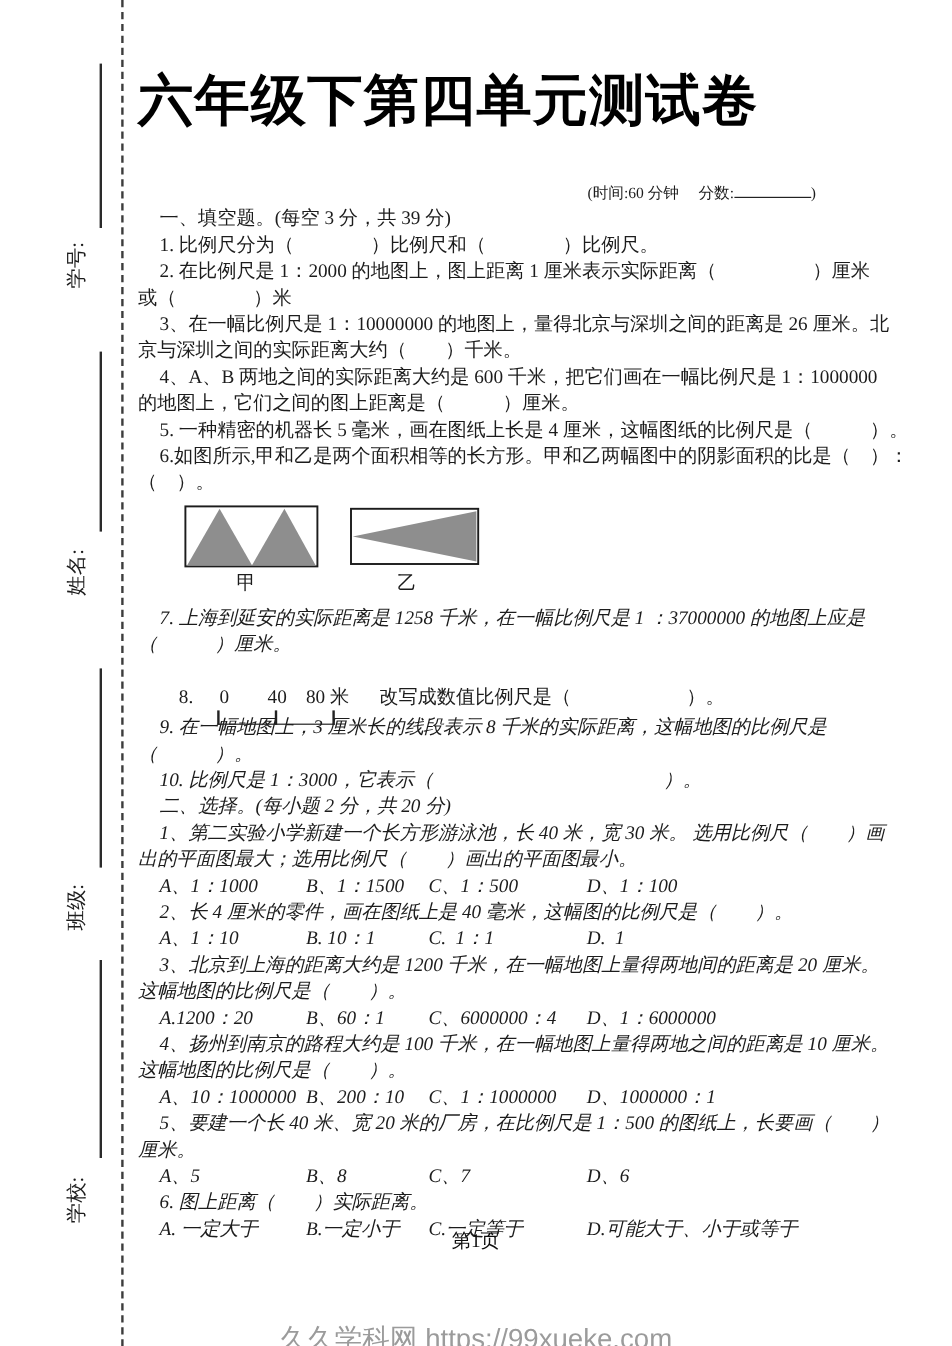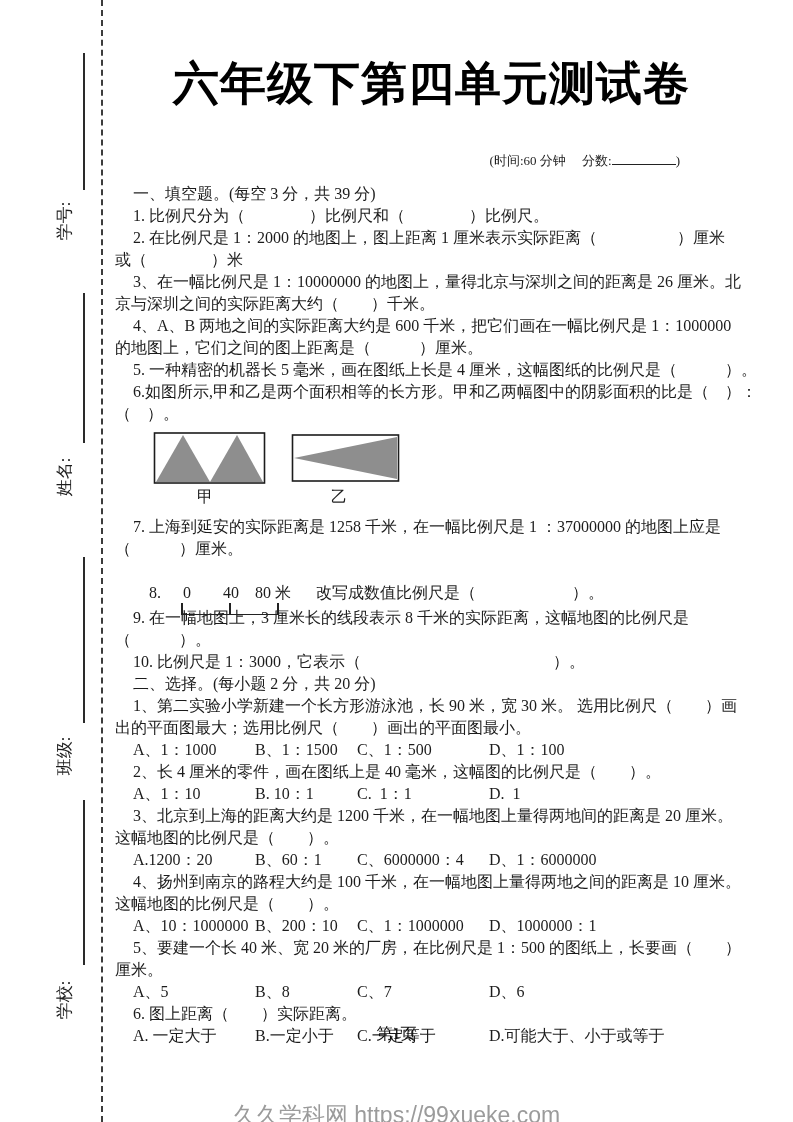--- a/index.html
+++ b/index.html
@@ -31,33 +31,33 @@
   .mlabel.f0 { top: 221px; }
   .mlabel.f1 { top: 477px; }
   .mlabel.f2 { top: 756px; }
   .mlabel.f3 { top: 1000px; }
   
   .content { position: absolute; left: 115px; top: 0; width: 575px; }
   .exam-title {
     margin-top: 52px; line-height: 62px;
     font-family: "Liberation Sans", "DejaVu Sans", sans-serif;
     font-weight: bold; font-size: 46px; letter-spacing: 1px;
-    text-align: right; color: #000;
+    text-align: left; color: #000;
     white-space: nowrap;
   }
   .exam-info {
     margin-top: 36px; line-height: 22px; font-size: 13px;
     text-align: right; padding-right: 10px; white-space: pre;
   }
   .blank-underline {
     display: inline-block; width: 64px; height: 13px;
     border-bottom: 1.6px solid #222;
   }
-  .seg { margin-top: 11px; }
-  .seg.tight { margin-top: 4px; }
+  .seg { }
+  .seg.tight { margin-top: 4px; font-style: italic; }
   .line {
     font-size: 16px; line-height: 22px; white-space: pre; color: #1c1c1c;
   }
   .line.ind { padding-left: 18px; }
   .line.opts {
     display: grid;
     grid-template-columns: 122px 102px 132px auto;
     padding-left: 18px;
   }
   
@@ -153,21 +153,21 @@
       <span class="num n2">80 米</span>
       <span class="bracket"><i class="tick t0"></i><i class="tick t1"></i><i class="tick t2"></i></span>
     </span><span>改写成数值比例尺是（　　　　　　）。</span>
   </div>
 
   <div class="seg tight">
       <div class="line ind">9. 在一幅地图上，3 厘米长的线段表示 8 千米的实际距离，这幅地图的比例尺是</div>
       <div class="line">（　　　）。</div>
       <div class="line ind">10. 比例尺是 1：3000，它表示（　　　　　　　　　　　　）。</div>
       <div class="line ind">二、选择。(每小题 2 分，共 20 分)</div>
-      <div class="line ind">1、第二实验小学新建一个长方形游泳池，长 90 米，宽 30 米。 选用比例尺（　　）画</div>
+      <div class="line ind">1、第二实验小学新建一个长方形游泳池，长 40 米，宽 30 米。 选用比例尺（　　）画</div>
       <div class="line">出的平面图最大；选用比例尺（　　）画出的平面图最小。</div>
       <div class="line opts"><span>A、1：1000</span><span>B、1：1500</span><span>C、1：500</span><span>D、1：100</span></div>
       <div class="line ind">2、长 4 厘米的零件，画在图纸上是 40 毫米，这幅图的比例尺是（　　）。</div>
       <div class="line opts"><span>A、1：10</span><span>B. 10：1</span><span>C.  1：1</span><span>D.  1</span></div>
       <div class="line ind">3、北京到上海的距离大约是 1200 千米，在一幅地图上量得两地间的距离是 20 厘米。</div>
       <div class="line">这幅地图的比例尺是（　　）。</div>
       <div class="line opts"><span>A.1200：20</span><span>B、60：1</span><span>C、6000000：4</span><span>D、1：6000000</span></div>
       <div class="line ind">4、扬州到南京的路程大约是 100 千米，在一幅地图上量得两地之间的距离是 10 厘米。</div>
       <div class="line">这幅地图的比例尺是（　　）。</div>
       <div class="line opts"><span>A、10：1000000</span><span>B、200：10</span><span>C、1：1000000</span><span>D、1000000：1</span></div>

